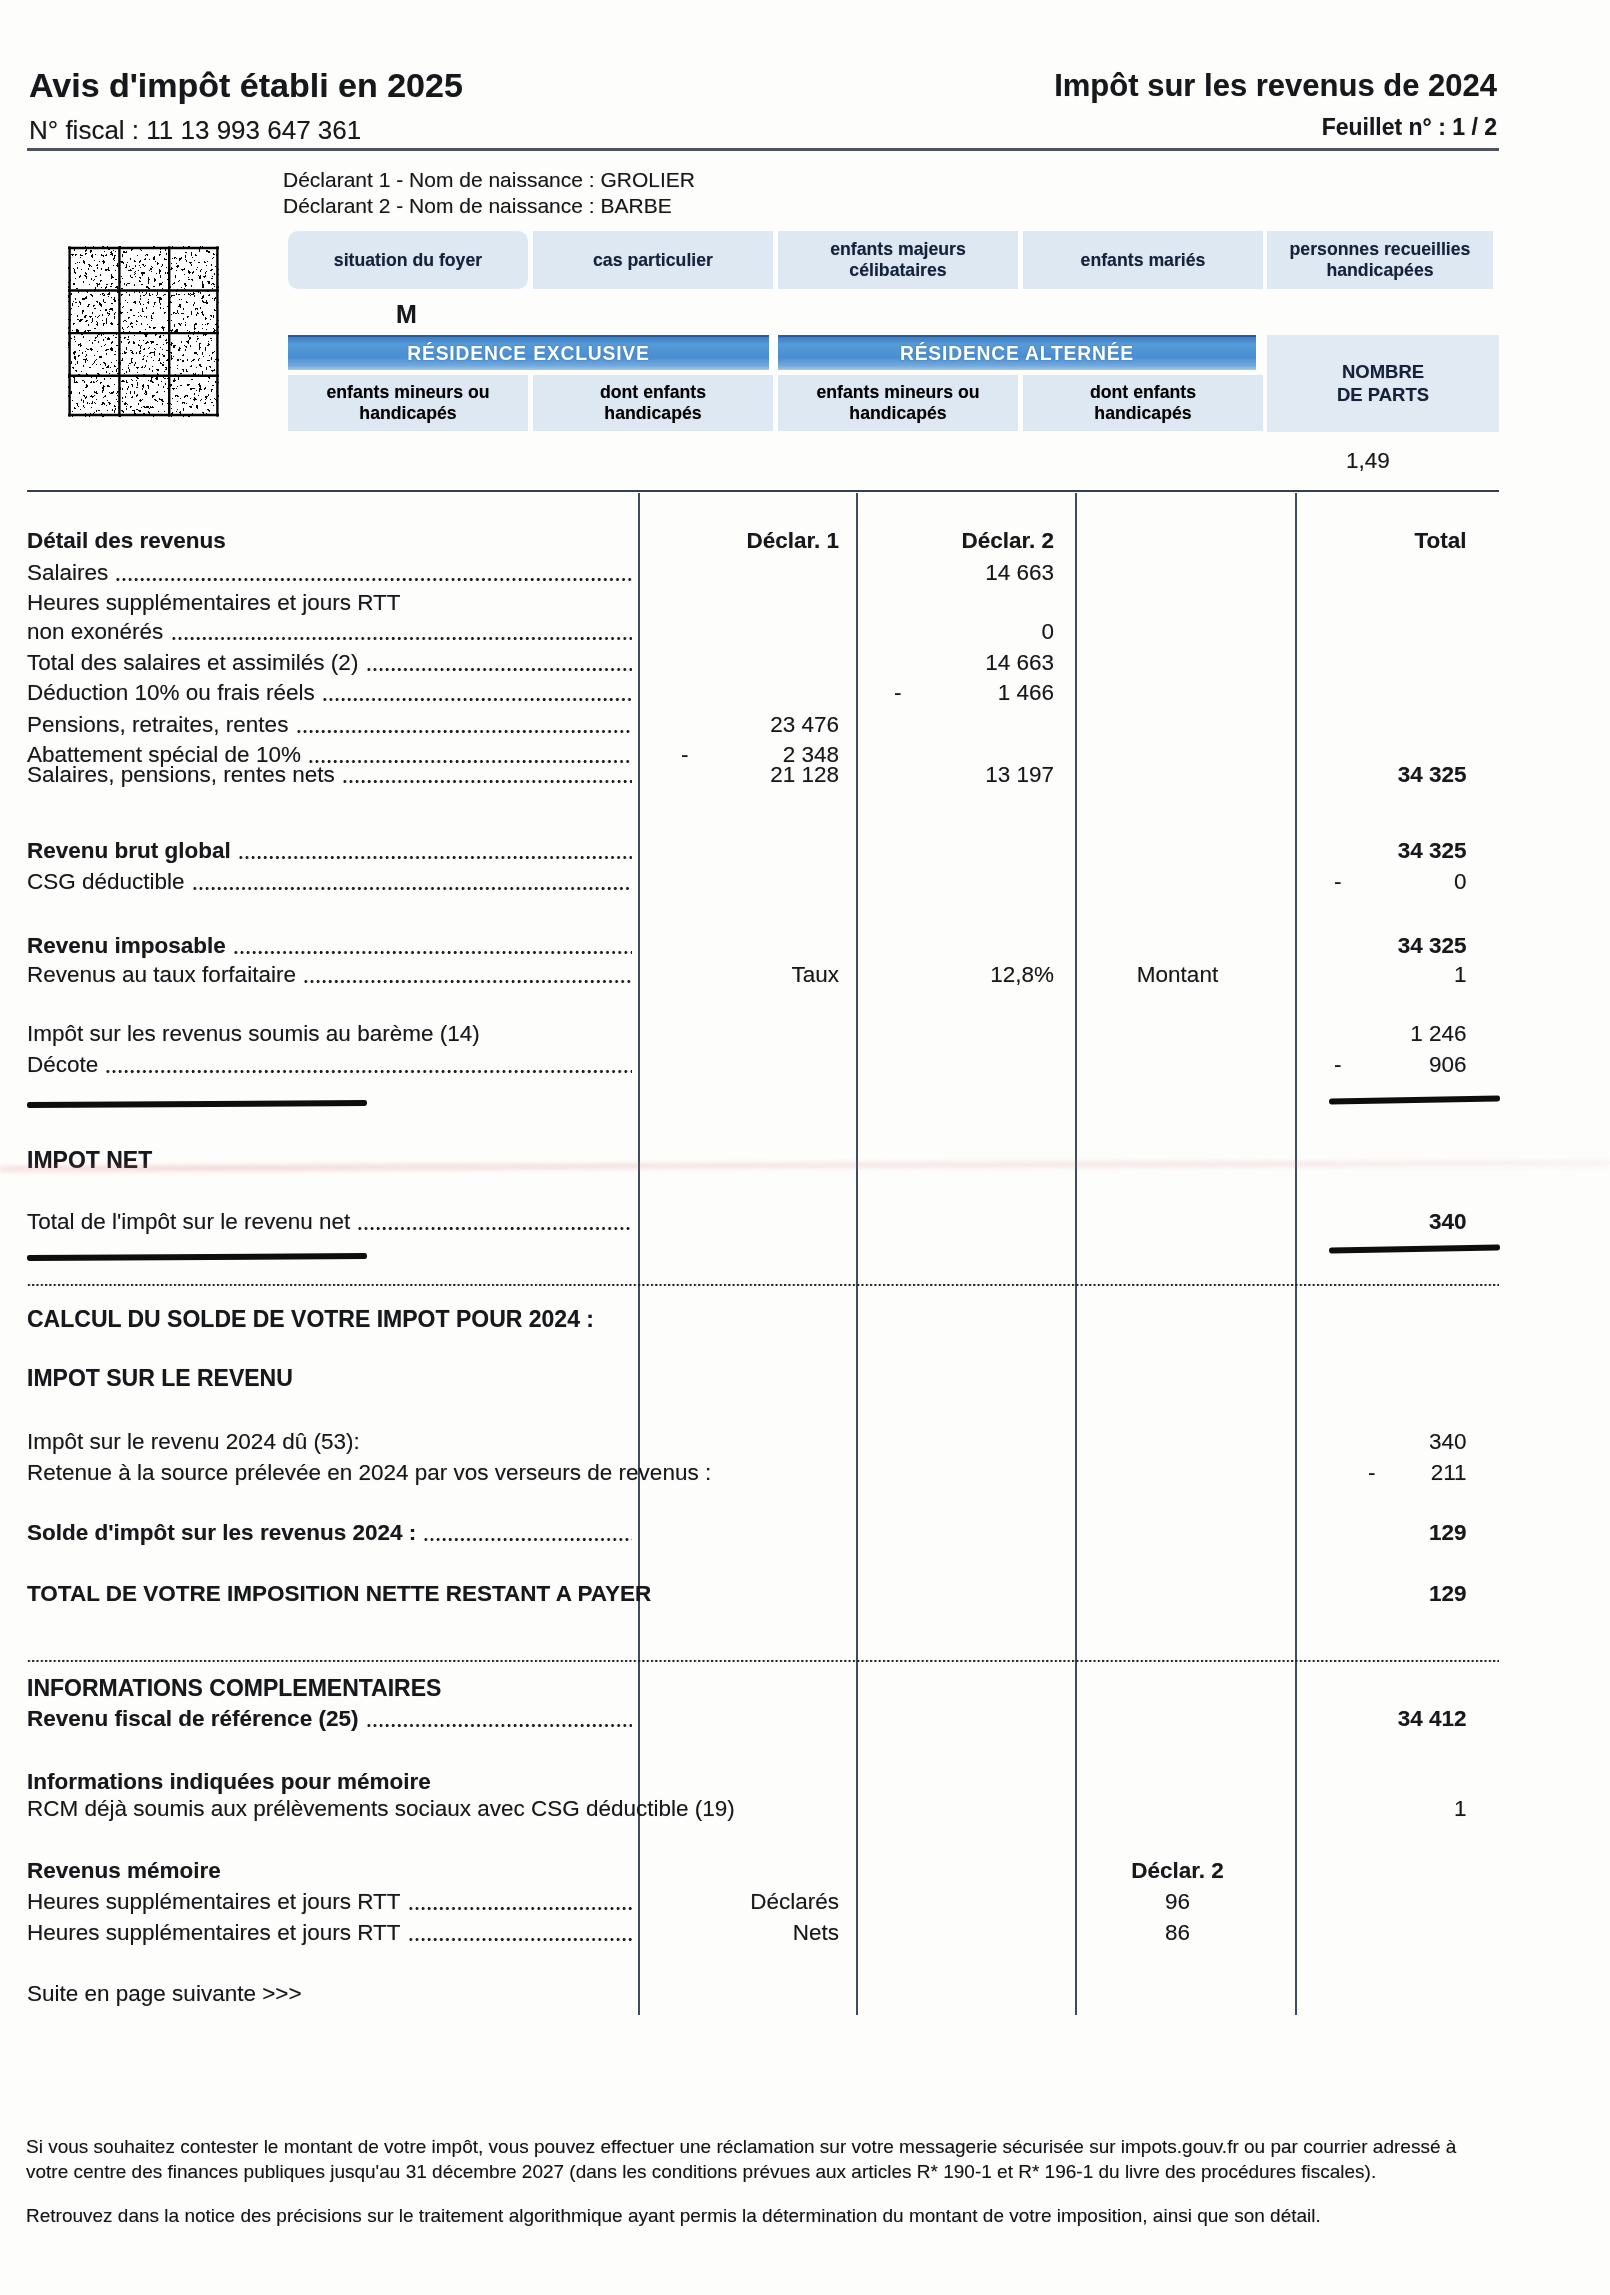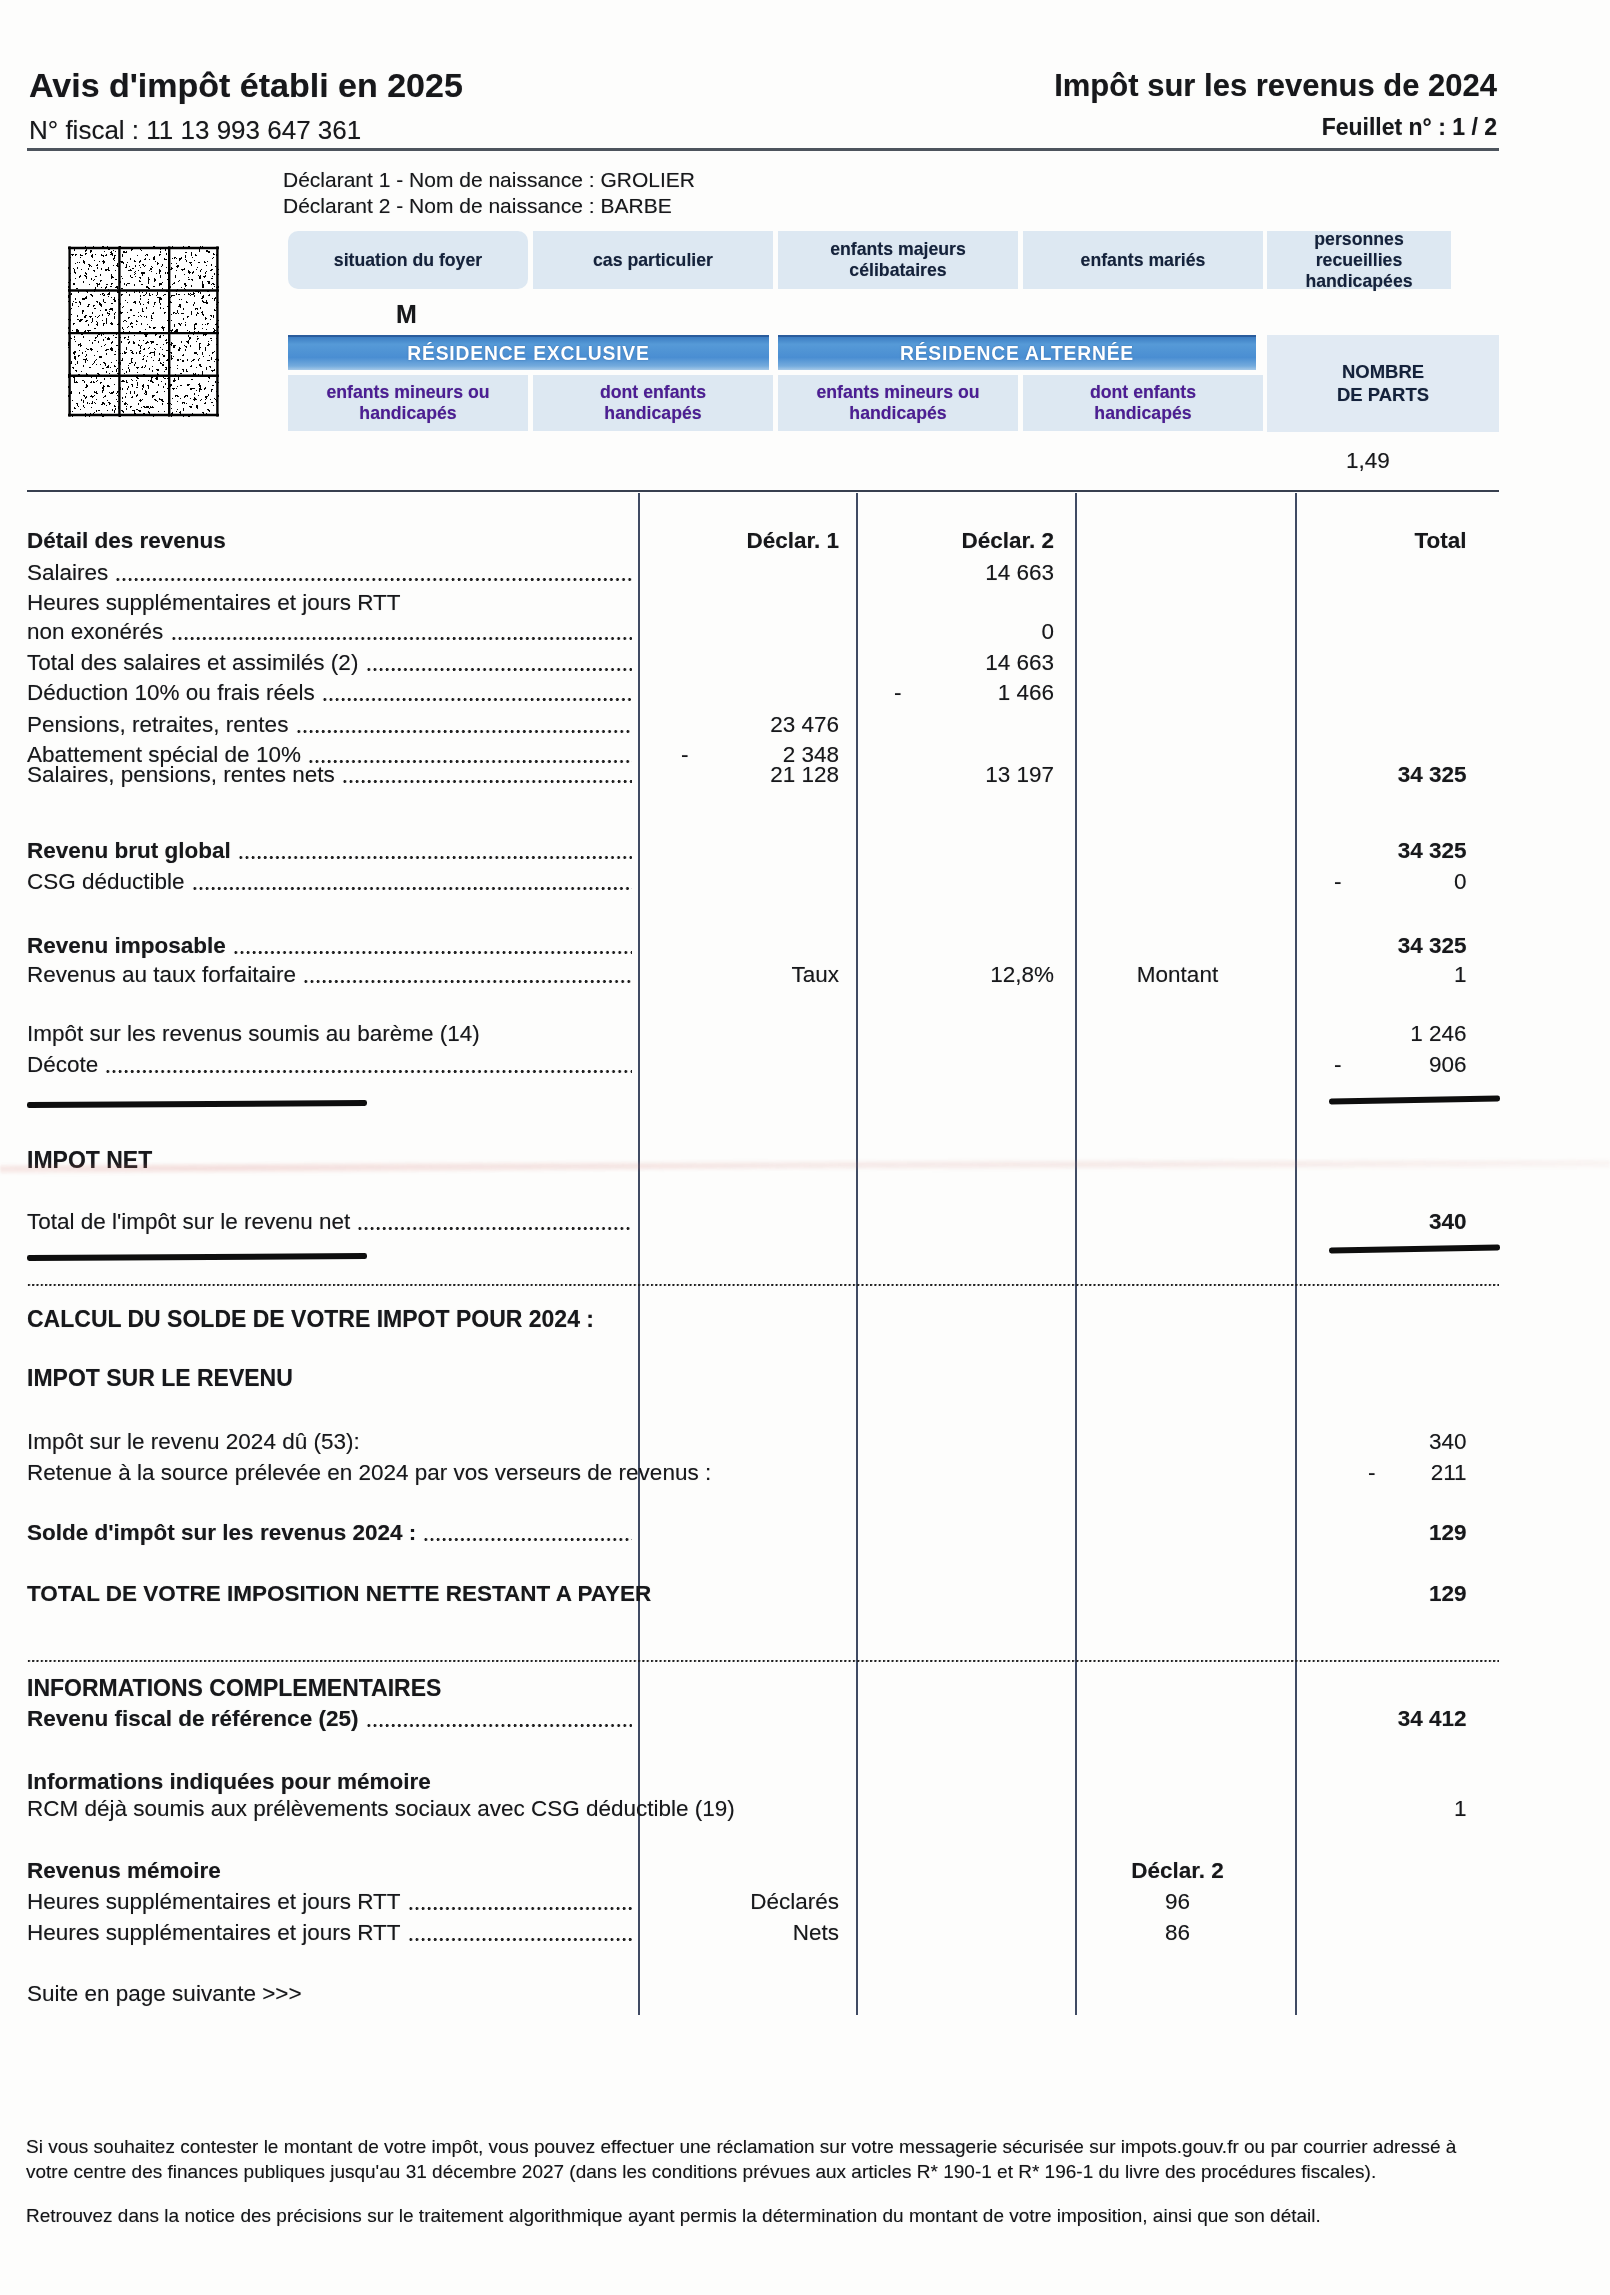--- a/index.html
+++ b/index.html
@@ -19,21 +19,21 @@
 
   
   .hcell{height:58px;top:231px;background:#dde8f2;display:flex;align-items:center;justify-content:center;
          text-align:center;font-size:17.7px;font-weight:700;color:#14223c;line-height:21px;padding:0 14.5px;box-sizing:border-box;}
   .situation-value{left:396px;top:300px;font-size:25px;font-weight:700;}
   .banner{top:335px;height:35px;display:flex;align-items:center;justify-content:center;
           background:linear-gradient(180deg,#3c7dc2 0%,#569ad7 22%,#4a8ed2 62%,#74abdd 88%,#a5c9e8 100%);
           border-top:2.4px solid #2a5c9c;color:#ffffff;font-weight:700;font-size:19.3px;letter-spacing:0.8px;box-sizing:border-box;
           text-shadow:0 0 1.6px rgba(40,80,140,.55);}
   .subcell{height:56px;top:375px;background:#dde8f2;display:flex;align-items:center;justify-content:center;
-           text-align:center;font-size:17.7px;font-weight:700;color:#4c1d95;line-height:21px;padding:0 24px;box-sizing:border-box;}
+           text-align:center;font-size:17.7px;font-weight:700;color:#000000;line-height:21px;padding:0 24px;box-sizing:border-box;}
   .parts-cell{left:1267px;top:335px;width:232px;height:97px;background:#e1eaf3;display:flex;align-items:center;justify-content:center;
               text-align:center;font-size:18.5px;font-weight:700;color:#14223c;line-height:22.5px;}
   .parts-cell span{display:block;width:105px;}
   .parts-value{left:1346px;top:448px;font-size:22.5px;}
   .barcode{left:68px;top:246px;width:151px;height:171px;}
 
   
   .topline{left:27px;top:490px;width:1472px;height:2.4px;background:#38404f;}
   .vline{position:absolute;top:493px;height:1522px;width:1.6px;background:#2b3752;opacity:.9;}
   .trow{position:absolute;left:27px;width:1458px;display:flex;align-items:flex-end;font-size:22.5px;line-height:27px;}
@@ -101,21 +101,21 @@
         <line x1="126" y1="0" x2="126" y2="212"></line>
           <line x1="186" y1="0" x2="186" y2="212"></line>
       </g>
     </svg>
   </div>
 
   <div class="abs hcell" style="left:288px;width:240px;border-radius:10px;">situation du foyer</div>
   <div class="abs hcell" style="left:533px;width:240px;">cas particulier</div>
   <div class="abs hcell" style="left:778px;width:240px;">enfants majeurs célibataires</div>
   <div class="abs hcell" style="left:1023px;width:240px;">enfants mariés</div>
-  <div class="abs hcell" style="left:1267px;width:184px;">personnes recueillies handicapées</div>
+  <div class="abs hcell" style="left:1267px;width:226px;">personnes recueillies handicapées</div>
   <div class="abs situation-value">M</div>
   <div class="abs banner" style="left:288px;width:481px;">RÉSIDENCE EXCLUSIVE</div>
   <div class="abs banner" style="left:778px;width:478px;">RÉSIDENCE ALTERNÉE</div>
   <div class="abs parts-cell">
       <span>NOMBRE DE PARTS</span>
     </div>
   <div class="abs subcell" style="left:288px;width:240px;">enfants mineurs ou handicapés</div>
   <div class="abs subcell" style="left:533px;width:240px;">dont enfants handicapés</div>
   <div class="abs subcell" style="left:778px;width:240px;">enfants mineurs ou handicapés</div>
   <div class="abs subcell" style="left:1023px;width:240px;">dont enfants handicapés</div>

